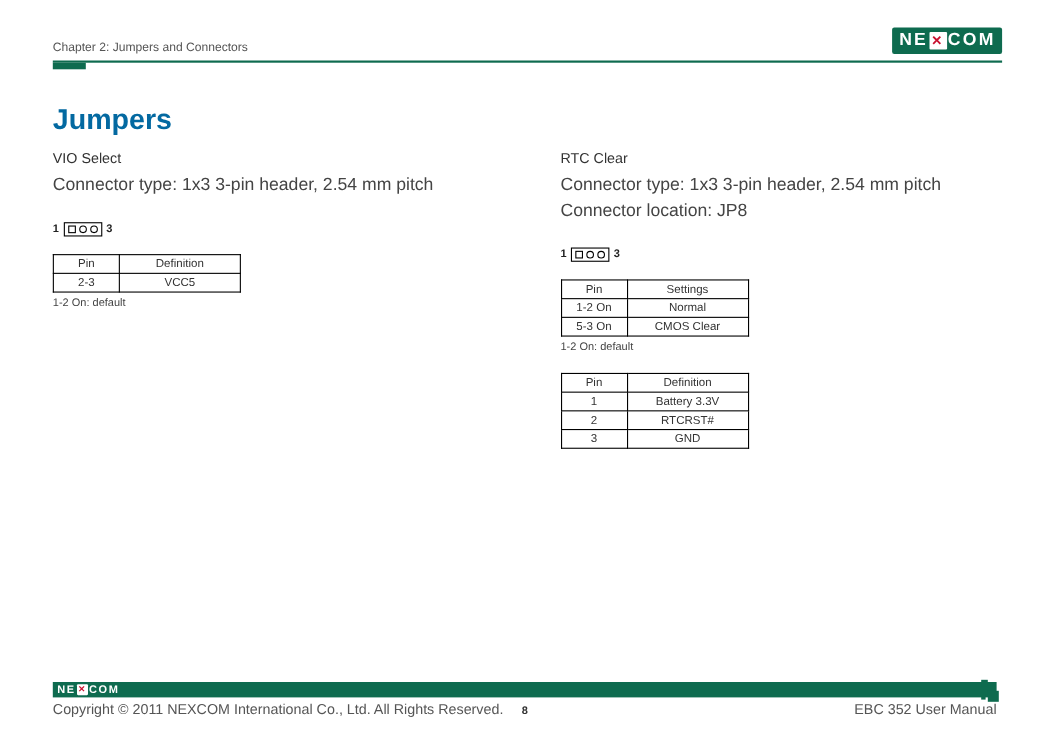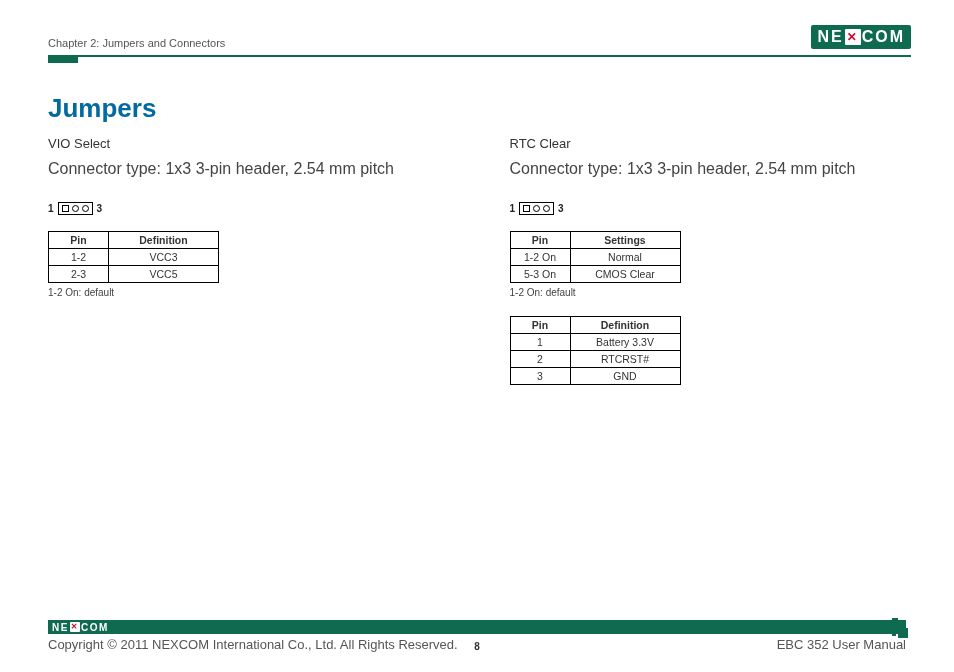--- a/index.html
+++ b/index.html
@@ -119,21 +119,21 @@
     font-size: 10.5px;
     margin-bottom: 4px;
   }
   table.data th, table.data td {
     border: 1px solid #000;
     padding: 2px 8px;
     text-align: center;
     min-width: 60px;
   }
   table.data th {
-    font-weight: 700;
+    font-weight: 400;
     background: #fff;
   }
   .note {
     font-size: 10px;
     color: #444;
     margin-bottom: 18px;
   }
   
   .footer {
     position: absolute;
@@ -226,36 +226,33 @@
         </span>
         <span>3</span>
       </div>
       <table class="data">
         <tbody>
             <tr>
           <th>Pin</th>
           <th style="min-width:110px">Definition</th>
         </tr>
         <tr>
-          <td>1-2</td>
-          <td>VCC3</td>
-        </tr>
-        <tr>
           <td>2-3</td>
           <td>VCC5</td>
         </tr>
       </tbody>
         </table>
       <div class="note">1-2 On: default</div>
     </div>
 
     <div class="col">
       <h2 class="sub">RTC Clear</h2>
       <div class="desc">
         <div>Connector type: 1x3 3-pin header, 2.54 mm pitch</div>
+        <div>Connector location: JP8</div>
       </div>
       <div class="pin-diagram">
         <span>1</span>
         <span class="pin-box">
           <span class="pin-sq"></span>
           <span class="pin-circ"></span>
           <span class="pin-circ"></span>
         </span>
         <span>3</span>
       </div>

